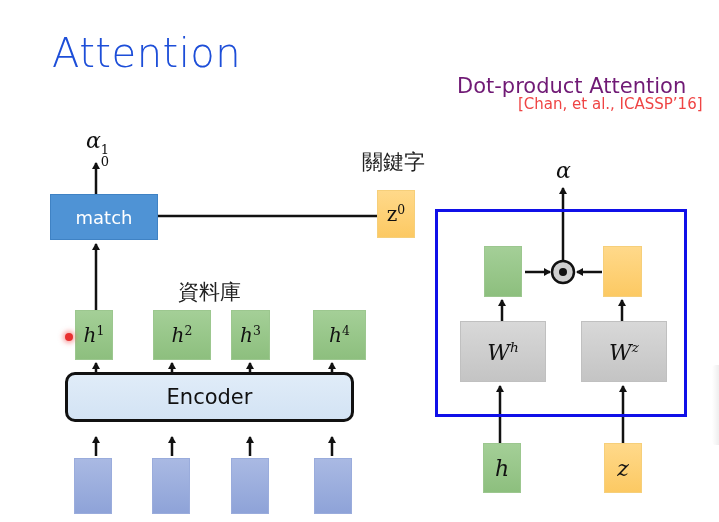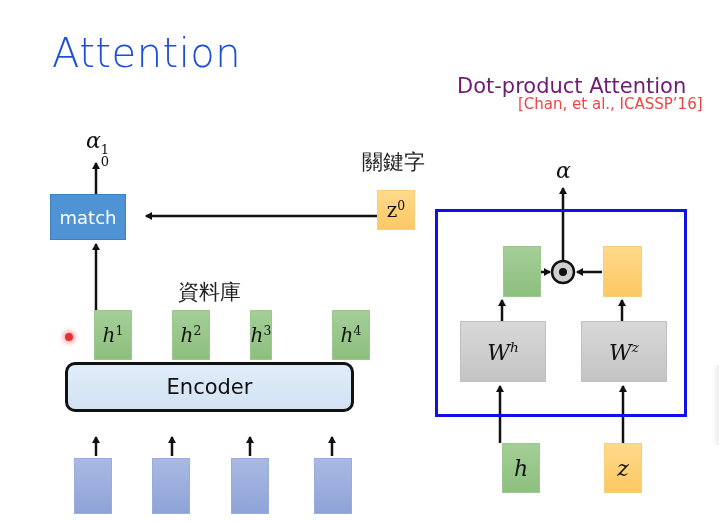--- a/index.html
+++ b/index.html
@@ -4,21 +4,21 @@
 <style>
   html,body{margin:0;padding:0;background:#fff;}
   body{width:719px;height:522px;position:relative;overflow:hidden;font-family:"Liberation Sans",sans-serif;}
   .abs{position:absolute;}
   .title{left:52px;top:30px;font-size:40px;color:#1d4ed8;font-family:"DejaVu Sans",sans-serif;font-weight:300;letter-spacing:0.5px;}
   .subtitle{left:457px;top:66px;font-size:21px;color:#701a75;font-family:"DejaVu Sans",sans-serif;margin-top:8px;}
   .cite{left:518px;top:95px;font-size:15px;color:#ef4444;font-family:"DejaVu Sans",sans-serif;}
   .cjk{font-size:21px;color:#222;font-family:Liberation Serif, serif;}
   .math{font-family:"DejaVu Serif",serif;font-style:italic;color:#111;}
   .box{position:absolute;display:flex;align-items:center;justify-content:center;box-sizing:border-box;}
-  .green{background:linear-gradient(#a4cf97,#8dbf7e);border:1px solid #9cc78f;margin-left:19px;}
+  .green{background:linear-gradient(#a4cf97,#8dbf7e);border:1px solid #9cc78f;}
   .orange{background:linear-gradient(#ffd98a,#fcc963);border:1px solid #f6cf7a;}
   .gray{background:linear-gradient(#d8d8d8,#c4c4c4);border:1px solid #c0c0c0;}
   .inputblue{background:linear-gradient(#a9b9e3,#8ea3d8);border:1px solid #9aacdc;}
   .match{background:#4f93d5;border:1px solid #3f82c4;color:#fff;font-size:18px;font-family:"DejaVu Sans",sans-serif;}
   .encoder{background:linear-gradient(#e0ecf8,#d3e3f4);border:3px solid #111;border-radius:10px;font-size:21px;color:#111;font-family:"DejaVu Sans",sans-serif;}
   .bluebox{position:absolute;border:3px solid #1010e8;box-sizing:border-box;}
   sup{font-size:62%;vertical-align:0.55em;font-style:normal;}
   svg{position:absolute;left:0;top:0;}
 </style>
 </head>
@@ -71,48 +71,48 @@
   </g>
 </svg>
 
 <div class="abs math" style="left:86px;top:128px;font-size:22px;">
   <span>α</span><span style="display:inline-flex;flex-direction:column;font-size:13px;line-height:12px;vertical-align:-6px;font-style:normal;">
       <span>1</span>
       <span>0</span>
     </span>
 </div>
 
-<div class="box match" style="left:50px;top:194px;width:76px;height:46px;">
+<div class="box match" style="left:50px;top:194px;width:108px;height:46px;">
   <span>match</span>
 </div>
 
 <div class="abs cjk" style="left:362px;top:148px;">關鍵字</div>
 
-<div class="box orange" style="left:377px;top:190px;width:38px;height:40px;">
+<div class="box orange" style="left:377px;top:190px;width:38px;height:48px;">
   <span class="math" style="font-style:normal;font-size:20px;"><span>z</span><sup>0</sup></span>
 </div>
 
 <div class="abs cjk" style="left:178px;top:278px;">資料庫</div>
 
 <div class="box green" style="left:75px;top:310px;width:38px;height:50px;">
   <span class="math" style="font-size:20px;"><span>h</span><sup>1</sup></span>
 </div>
-<div class="box green" style="left:153px;top:310px;width:38px;height:50px;">
+<div class="box green" style="left:153px;top:310px;width:58px;height:50px;">
   <span class="math" style="font-size:20px;"><span>h</span><sup>2</sup></span>
 </div>
-<div class="box green" style="left:231px;top:310px;width:22px;height:50px;">
+<div class="box green" style="left:231px;top:310px;width:39px;height:50px;">
   <span class="math" style="font-size:20px;"><span>h</span><sup>3</sup></span>
 </div>
-<div class="box green" style="left:313px;top:310px;width:38px;height:50px;">
+<div class="box green" style="left:313px;top:310px;width:53px;height:50px;">
   <span class="math" style="font-size:20px;"><span>h</span><sup>4</sup></span>
 </div>
 
 <div class="abs" style="left:65px;top:333px;width:8px;height:8px;border-radius:50%;background:#e83030;box-shadow:0 0 5px 2px rgba(240,60,60,0.5);"></div>
 
-<div class="box encoder" style="left:65px;top:362px;width:289px;height:50px;">
+<div class="box encoder" style="left:65px;top:372px;width:289px;height:50px;">
   <span>Encoder</span>
 </div>
 
 <div class="box inputblue" style="left:74px;top:458px;width:38px;height:56px;"></div>
 <div class="box inputblue" style="left:152px;top:458px;width:38px;height:56px;"></div>
 <div class="box inputblue" style="left:231px;top:458px;width:38px;height:56px;"></div>
 <div class="box inputblue" style="left:314px;top:458px;width:38px;height:56px;"></div>
 
 <div class="abs math" style="left:556px;top:158px;font-size:22px;">α</div>
 

